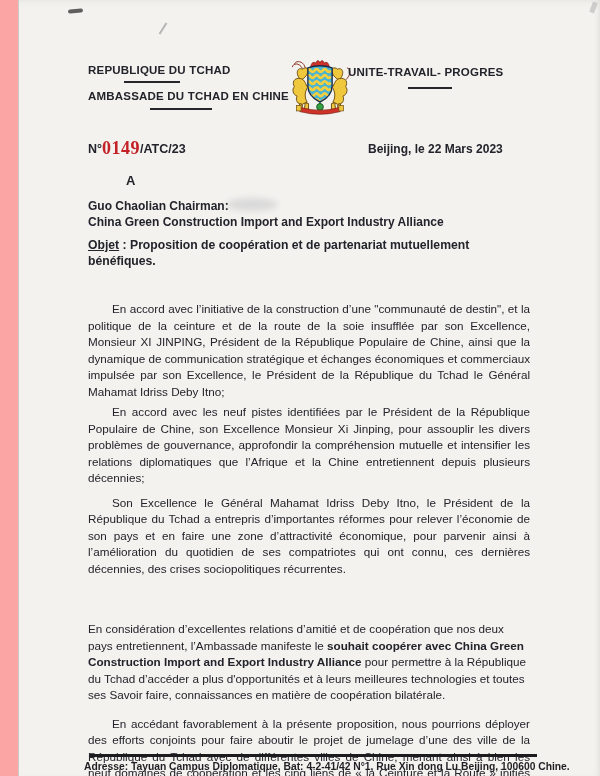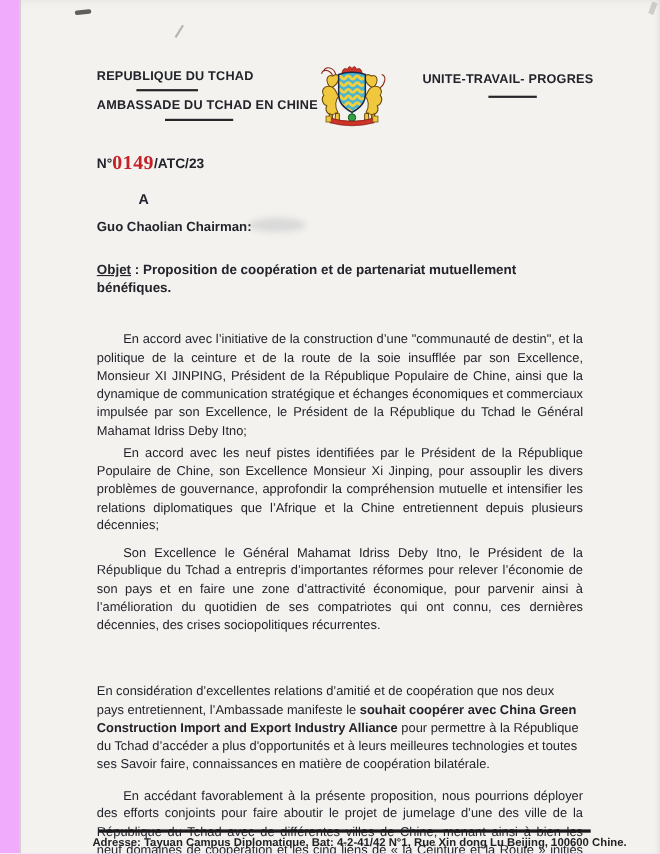--- a/index.html
+++ b/index.html
@@ -1,38 +1,38 @@
 <!DOCTYPE html>
 <html><head>
 <meta charset="utf-8">
 <style>
   html,body{margin:0;padding:0;}
   .scan{
     position:relative;
     width:600px;height:776px;
-    background:#f0abfc;
+    background:#fca5a5;
     overflow:hidden;
     font-family:"Liberation Sans", sans-serif;
     color:#23232b;
   }
   
   .paper{
     position:absolute;left:18px;top:0;right:0;bottom:0;
     background:#f3f2ef;
     border-left:1px solid #cfccc7;
     box-shadow:inset -4px 0 6px -4px #d8d5d0, inset 0 6px 10px -8px #dedbd6;
   }
   .artifact{position:absolute;pointer-events:none;}
   .artifact.dash{left:68px;top:9px;width:15px;height:4px;background:#3a3a3a;border-radius:2px;transform:rotate(-6deg);opacity:.8;}
   .artifact.scratch{left:162px;top:22px;width:2px;height:13px;background:#6a6a6a;transform:rotate(32deg);opacity:.45;}
   .artifact.corner{right:4px;top:2px;width:5px;height:11px;background:#8a8a8a;transform:rotate(20deg);opacity:.35;}
   .artifact.smudge{left:226px;top:198px;width:52px;height:13px;background:#9a9aa2;border-radius:50%;filter:blur(3px);opacity:.28;}
 
   .hdr-left{position:absolute;left:88px;top:64px;width:210px;}
-  .hdr-right{position:absolute;left:384px;top:66px;width:180px;}
+  .hdr-right{position:absolute;left:348px;top:66px;width:180px;}
   .hdr-line{font-size:11.5px;font-weight:700;letter-spacing:.2px;white-space:nowrap;}
   .rule{height:2px;background:#26262a;}
   .rule.r1{width:56px;margin:5px 0 7px 36px;}
   .rule.r2{width:62px;margin:6px 0 0 62px;}
   .rule.r3{width:44px;margin:9px 0 0 60px;}
 
   .emblem{position:absolute;left:286px;top:59px;width:68px;height:58px;}
 
   .refline{position:absolute;left:88px;top:138px;white-space:nowrap;text-align:right;}
   .ref-prefix,.ref-suffix{font-size:12.5px;font-weight:700;}
@@ -127,24 +127,26 @@
   </div>
 
   <div class="hdr-right">
     <div class="hdr-line">UNITE-TRAVAIL- PROGRES</div>
     <div class="rule r3"></div>
   </div>
 
   <div class="refline">
     <span class="ref-prefix">N°</span><span class="ref-number" style="color: rgb(196, 33, 39);">0149</span><span class="ref-suffix">/ATC/23</span>
   </div>
+  <div class="dateline">Beijing, le 22 Mars 2023</div>
 
   <div class="salutation">A</div>
   <div class="recipient">
     <div>Guo Chaolian Chairman:</div>
+    <div>China Green Construction Import and Export Industry Alliance</div>
   </div>
 
   <div class="subject">
     <span class="label">Objet</span><span class="sep"> : </span><span class="text">Proposition de coopération et de partenariat mutuellement bénéfiques.</span>
   </div>
 
   <div class="body">
     <p class="gap-lg">En accord avec l’initiative de la construction d’une "communauté de destin", et la politique de la ceinture et de la route de la soie insufflée par son Excellence, Monsieur XI JINPING, Président de la République Populaire de Chine, ainsi que la dynamique de communication stratégique et échanges économiques et commerciaux impulsée par son Excellence, le Président de la République du Tchad le Général Mahamat Idriss Deby Itno;</p>
     <p class="gap-sm">En accord avec les neuf pistes identifiées par le Président de la République Populaire de Chine, son Excellence Monsieur Xi Jinping, pour assouplir les divers problèmes de gouvernance, approfondir la compréhension mutuelle et intensifier les relations diplomatiques que l’Afrique et la Chine entretiennent depuis plusieurs décennies;</p>
     <p class="gap-xs">Son Excellence le Général Mahamat Idriss Deby Itno, le Président de la République du Tchad a entrepris d’importantes réformes pour relever l’économie de son pays et en faire une zone d’attractivité économique, pour parvenir ainsi à l’amélioration du quotidien de ses compatriotes qui ont connu, ces dernières décennies, des crises sociopolitiques récurrentes.</p>

